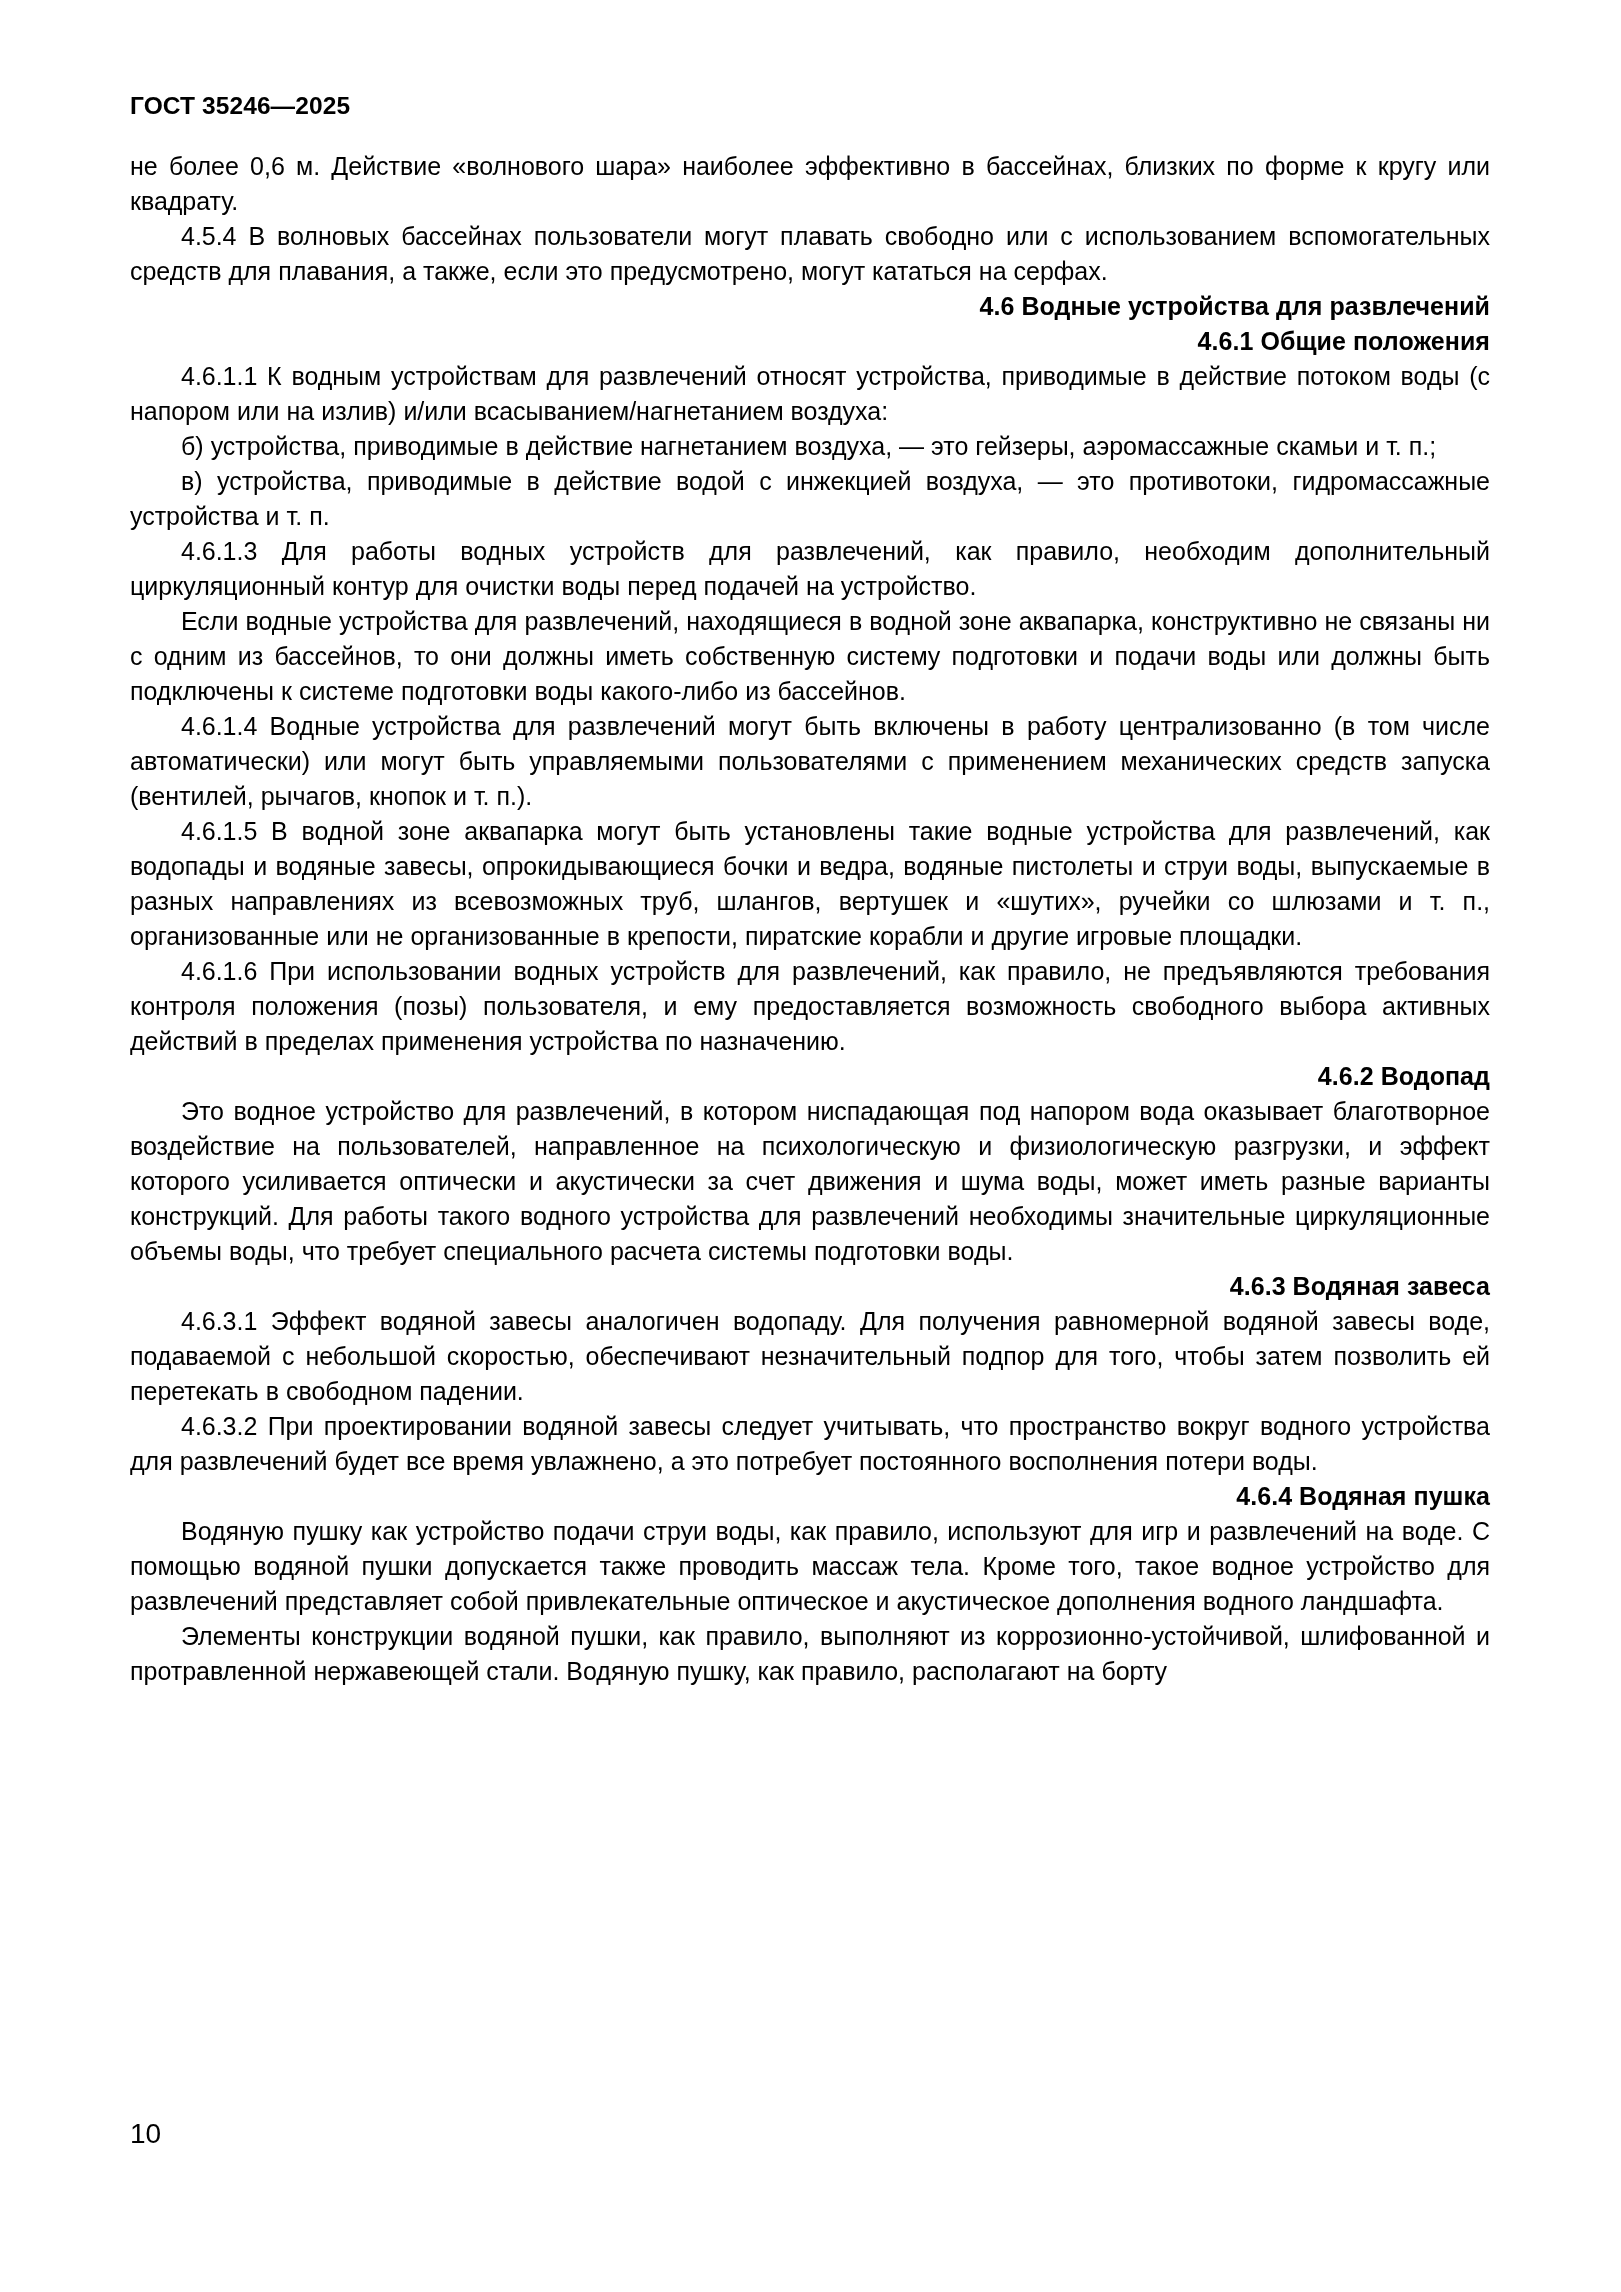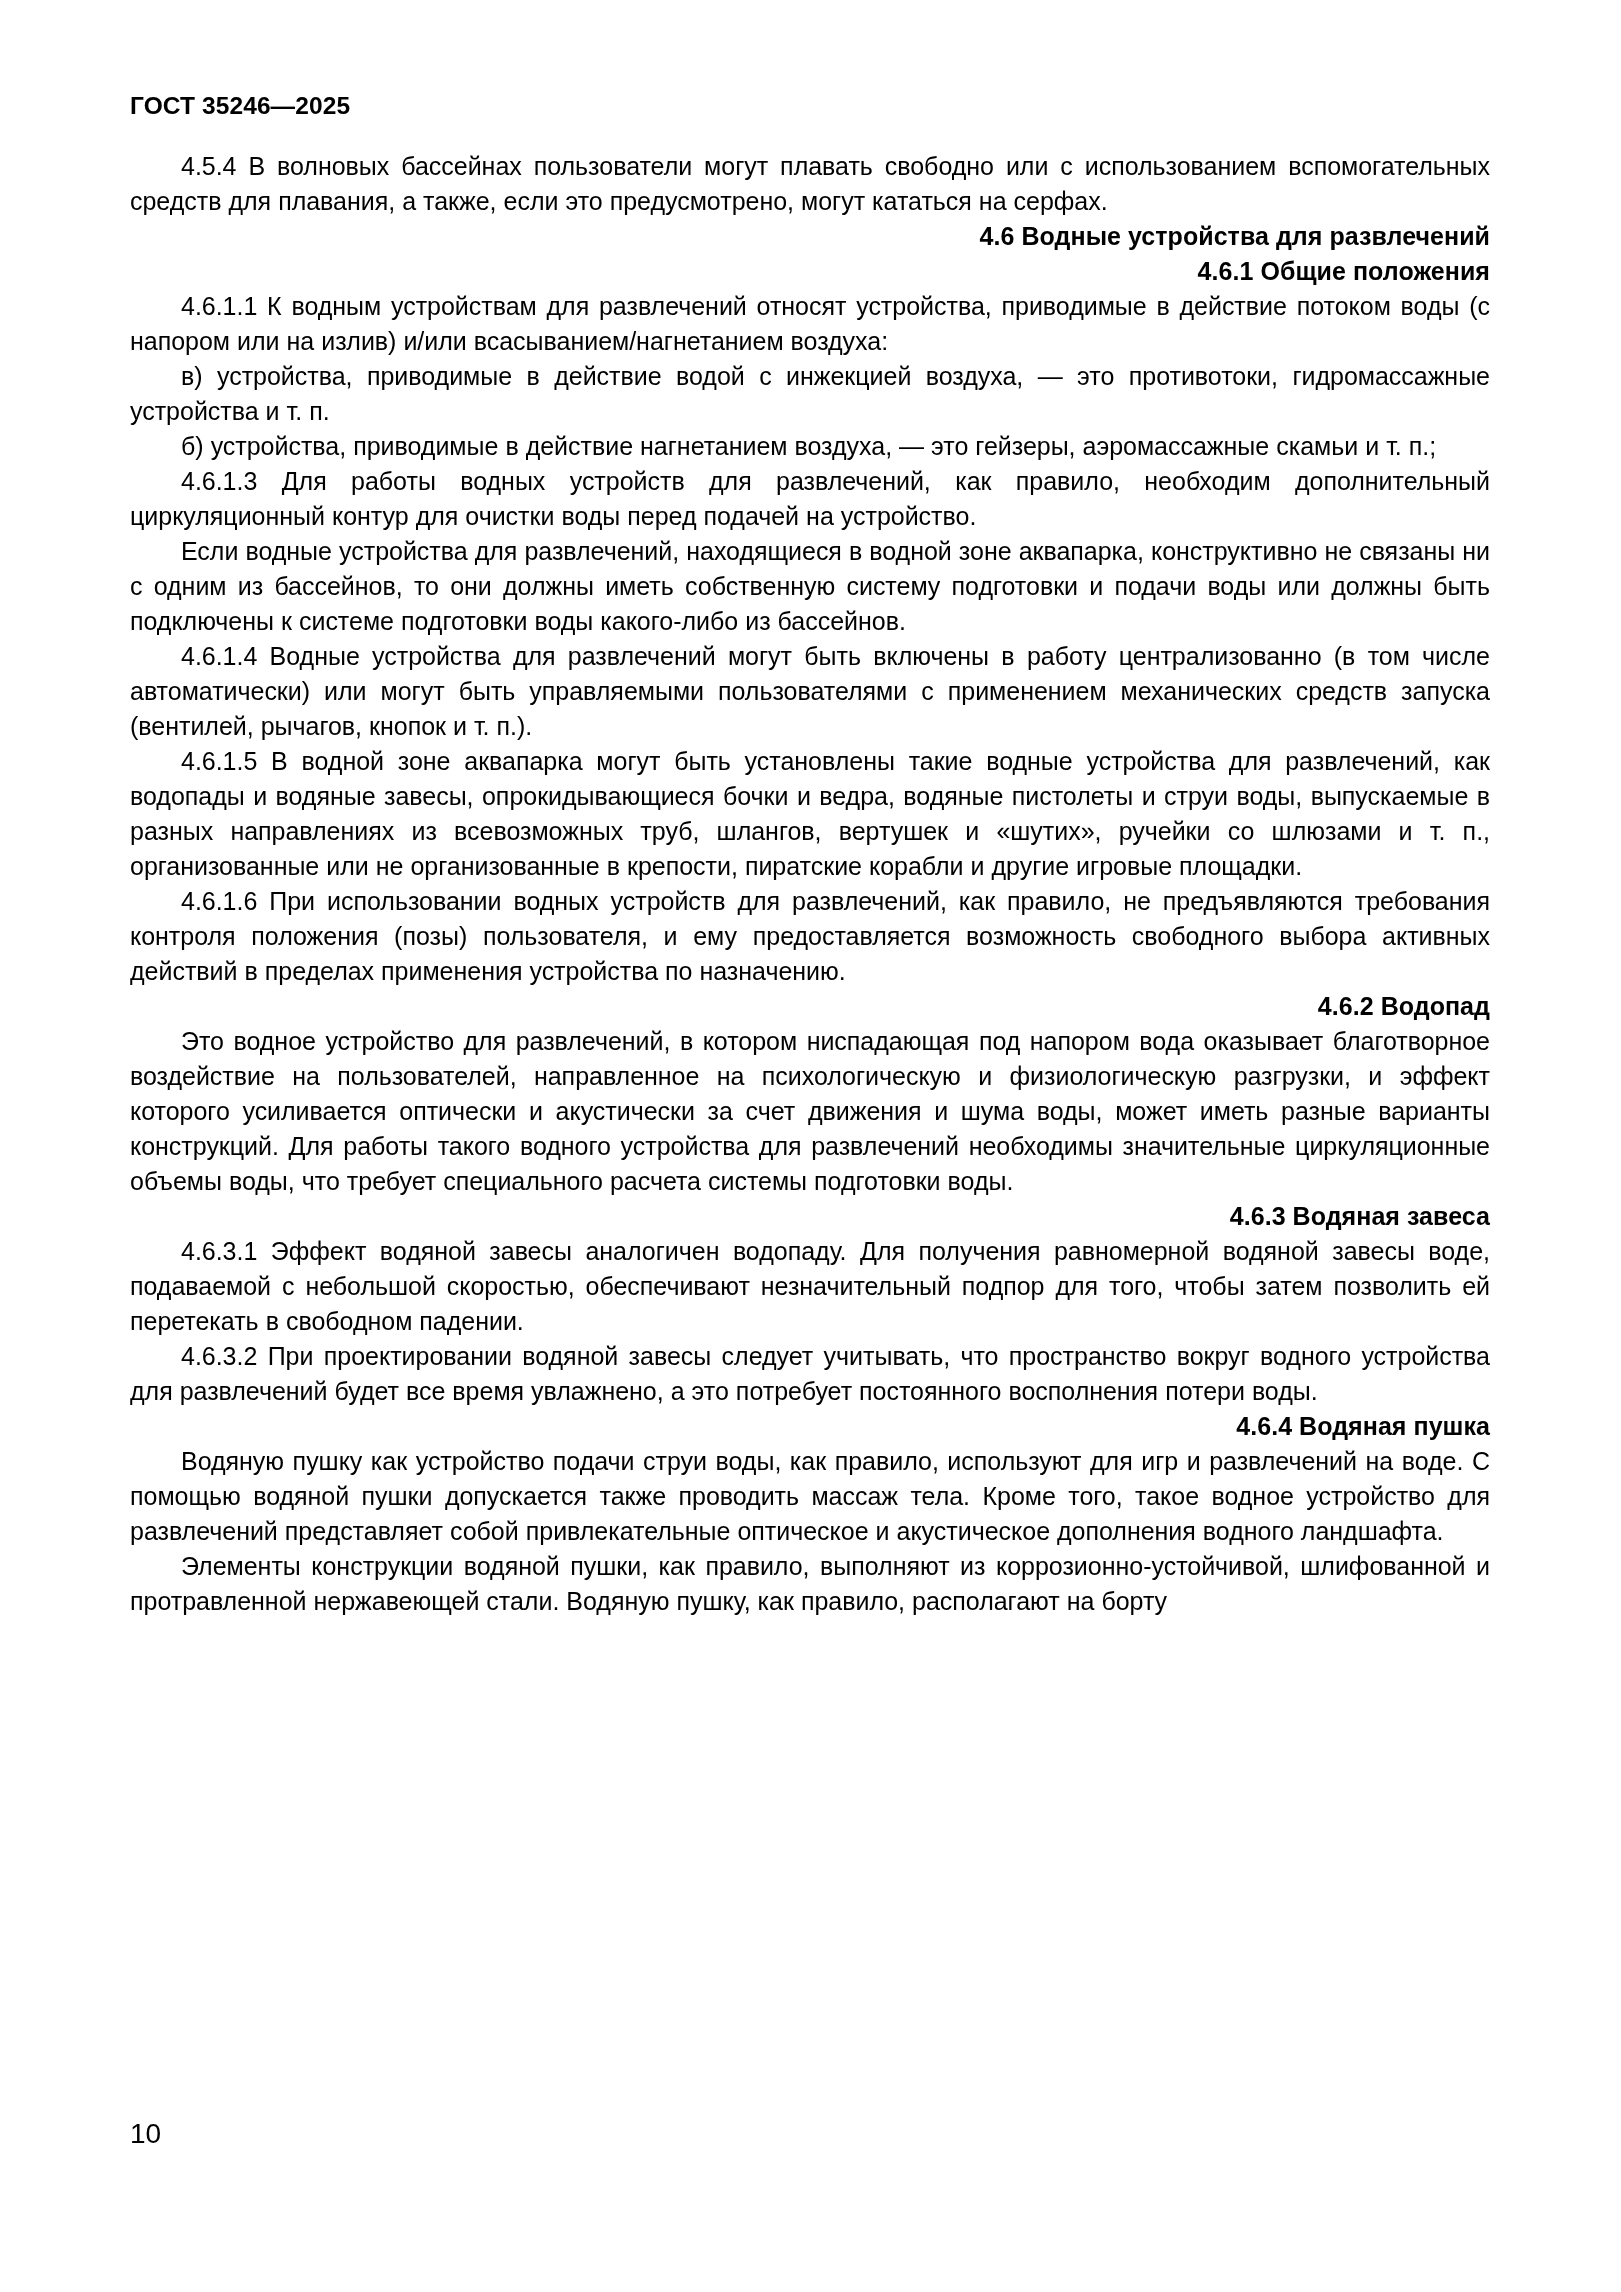--- a/index.html
+++ b/index.html
@@ -80,26 +80,27 @@
   }
 </style>
 </head>
 <body>
 
 <div class="page">
 
   <div class="running-head">ГОСТ 35246—2025</div>
 
   <div class="content">
+      <p class="last-line-left">не более 0,6 м. Действие «волнового шара» наиболее эффективно в бассейнах, близких по форме к кругу или квадрату.</p>
       <p class="last-line-left indent">4.5.4 В волновых бассейнах пользователи могут плавать свободно или с использованием вспомогательных средств для плавания, а также, если это предусмотрено, могут кататься на серфах.</p>
       <h3 class="heading">4.6 Водные устройства для развлечений</h3>
       <h3 class="heading">4.6.1 Общие положения</h3>
       <p class="last-line-left indent">4.6.1.1 К водным устройствам для развлечений относят устройства, приводимые в действие потоком воды (с напором или на излив) и/или всасыванием/нагнетанием воздуха:</p>
+      <p class="last-line-left indent">б) устройства, приводимые в действие нагнетанием воздуха, — это гейзеры, аэромассажные скамьи и т. п.;</p>
       <p class="last-line-left indent">в) устройства, приводимые в действие водой с инжекцией воздуха, — это противотоки, гидромассажные устройства и т. п.</p>
-      <p class="last-line-left indent">б) устройства, приводимые в действие нагнетанием воздуха, — это гейзеры, аэромассажные скамьи и т. п.;</p>
       <p class="last-line-left indent">4.6.1.3 Для работы водных устройств для развлечений, как правило, необходим дополнительный циркуляционный контур для очистки воды перед подачей на устройство.</p>
       <p class="last-line-left indent">Если водные устройства для развлечений, находящиеся в водной зоне аквапарка, конструктивно не связаны ни с одним из бассейнов, то они должны иметь собственную систему подготовки и подачи воды или должны быть подключены к системе подготовки воды какого-либо из бассейнов.</p>
       <p class="last-line-left indent">4.6.1.4 Водные устройства для развлечений могут быть включены в работу централизованно (в том числе автоматически) или могут быть управляемыми пользователями с применением механических средств запуска (вентилей, рычагов, кнопок и т. п.).</p>
       <p class="last-line-left indent">4.6.1.5 В водной зоне аквапарка могут быть установлены такие водные устройства для развлечений, как водопады и водяные завесы, опрокидывающиеся бочки и ведра, водяные пистолеты и струи воды, выпускаемые в разных направлениях из всевозможных труб, шлангов, вертушек и «шутих», ручейки со шлюзами и т. п., организованные или не организованные в крепости, пиратские корабли и другие игровые площадки.</p>
       <p class="last-line-left indent">4.6.1.6 При использовании водных устройств для развлечений, как правило, не предъявляются требования контроля положения (позы) пользователя, и ему предоставляется возможность свободного выбора активных действий в пределах применения устройства по назначению.</p>
       <h3 class="heading">4.6.2 Водопад</h3>
       <p class="last-line-left indent">Это водное устройство для развлечений, в котором ниспадающая под напором вода оказывает благотворное воздействие на пользователей, направленное на психологическую и физиологическую разгрузки, и эффект которого усиливается оптически и акустически за счет движения и шума воды, может иметь разные варианты конструкций. Для работы такого водного устройства для развлечений необходимы значительные циркуляционные объемы воды, что требует специального расчета системы подготовки воды.</p>
       <h3 class="heading">4.6.3 Водяная завеса</h3>
       <p class="last-line-left indent">4.6.3.1 Эффект водяной завесы аналогичен водопаду. Для получения равномерной водяной завесы воде, подаваемой с небольшой скоростью, обеспечивают незначительный подпор для того, чтобы затем позволить ей перетекать в свободном падении.</p>
       <p class="last-line-left indent">4.6.3.2 При проектировании водяной завесы следует учитывать, что пространство вокруг водного устройства для развлечений будет все время увлажнено, а это потребует постоянного восполнения потери воды.</p>

